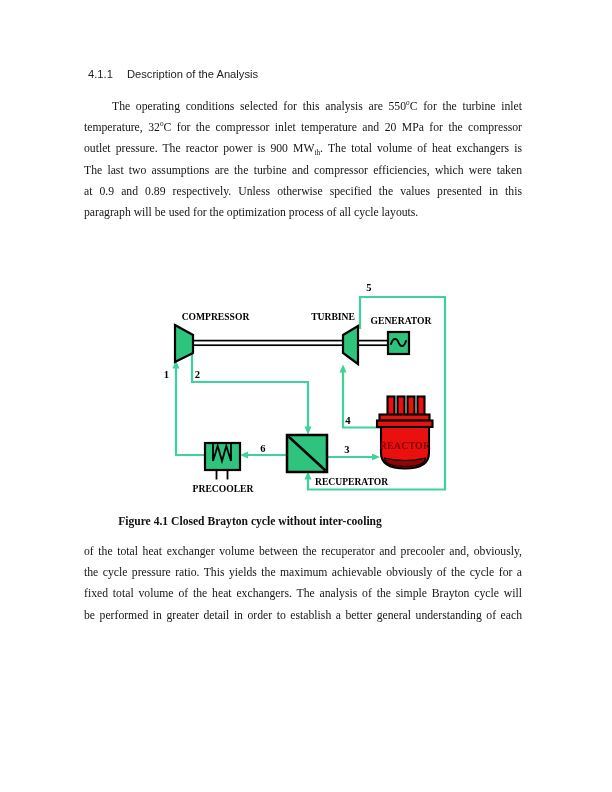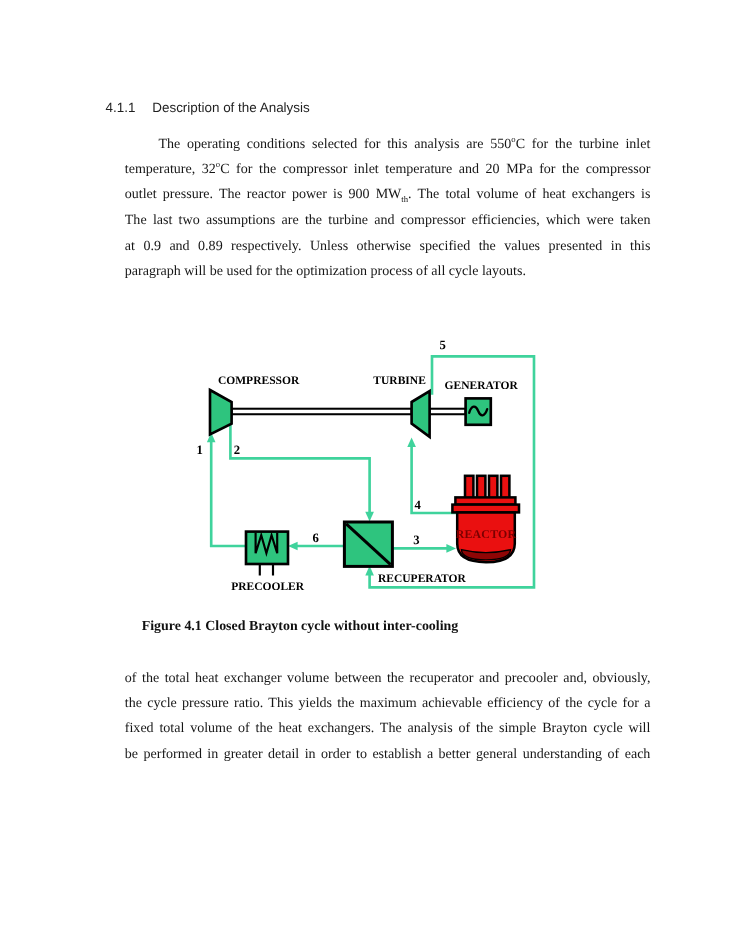--- a/index.html
+++ b/index.html
@@ -1,28 +1,28 @@
 <!DOCTYPE html>
 <html style="--component-green: #2EC47E; --pipe-green: #3FD39C; --reactor-red: #EA1010; --reactor-dark-red: #8F0505; --reactor-label-maroon: #7B0000; --outline-black: #000000;"><head>
 <meta charset="utf-8">
 <style>
   html,body{margin:0;padding:0;background:#ffffff;}
   .page{
     position:relative;width:612px;height:792px;background:#ffffff;overflow:hidden;
     font-family:"Liberation Serif","DejaVu Serif",serif;color:#1b1b1b;
   }
   .heading{
-    position:absolute;left:88px;top:84px;width:450px;
+    position:absolute;left:88px;top:68px;width:450px;
     font-family:"Liberation Sans","DejaVu Sans",sans-serif;
     font-size:11.2px;color:#1f1f1f;white-space:nowrap;
   }
   .heading .hnum{margin-right:14px;}
   .para{
-    position:absolute;left:104px;width:438px;
-    font-size:11.7px;line-height:21.2px;color:#161616;margin-top:13px;
+    position:absolute;left:84px;width:438px;
+    font-size:11.7px;line-height:21.2px;color:#161616;
   }
   .para.p1{top:96px;}
   .para.p2{top:541px;}
   .pline{text-align:justify;text-align-last:justify;height:21.2px;overflow:visible;}
   .pline.last{text-align-last:left;}
   .pline.indent{text-indent:28px;}
   sup,sub{font-size:0.62em;line-height:0;}
   .caption{
     position:absolute;left:0;top:515px;width:500px;text-align:center;
     font-size:11.6px;font-weight:bold;color:#111;
@@ -142,19 +142,19 @@
       <text class="num" x="348" y="424" text-anchor="middle">4</text>
       <text class="num" x="369" y="291" text-anchor="middle">5</text>
       <text class="num" x="263" y="451.5" text-anchor="middle">6</text>
     </g>
   </svg>
 
   <div class="caption">Figure 4.1 Closed Brayton cycle without inter-cooling</div>
 
   <div class="para p2">
       <div class="pline"><span>of the total heat exchanger volume between the recuperator and precooler and, obviously,</span></div>
-      <div class="pline"><span>the cycle pressure ratio. This yields the maximum achievable efficiency of the cycle for a</span></div>
+      <div class="pline"><span>the cycle pressure ratio. This yields the maximum achievable obviously of the cycle for a</span></div>
       <div class="pline"><span>fixed total volume of the heat exchangers. The analysis of the simple Brayton cycle will</span></div>
       <div class="pline"><span>be performed in greater detail in order to establish a better general understanding of each</span></div>
     </div>
 
 
 </div>
 
 </body></html>

